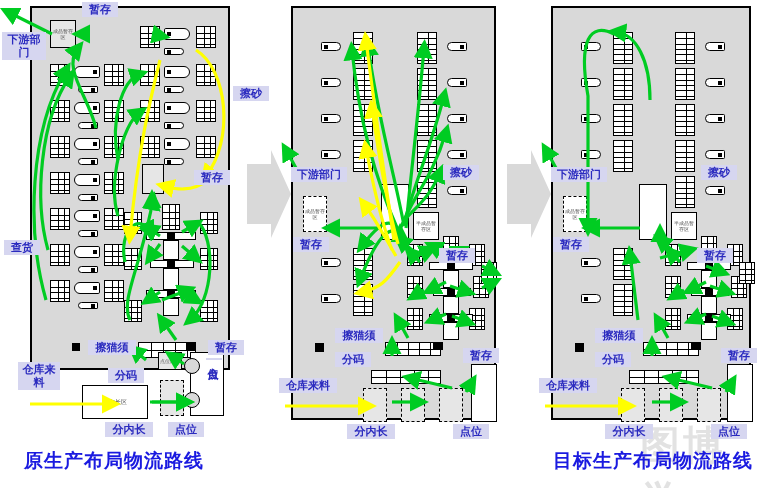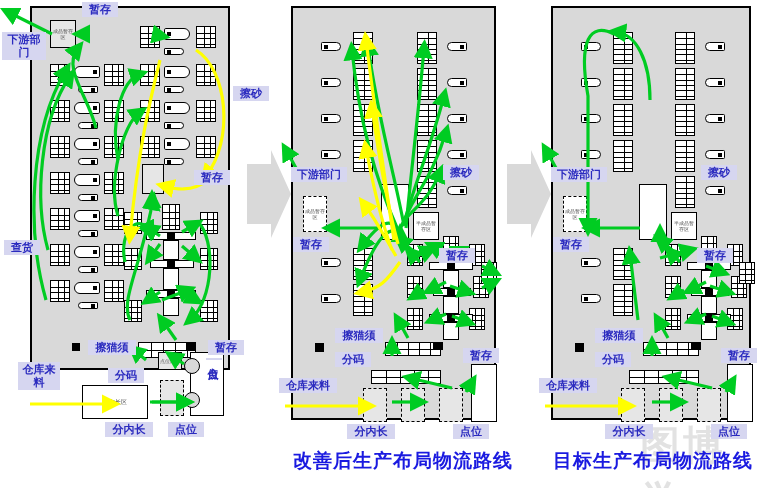--- a/index.html
+++ b/index.html
@@ -391,20 +391,21 @@
     <div class="lbl" style="left:194px;top:170px;width:36px;">暂存</div>
     <div class="lbl" style="left:4px;top:240px;width:36px;">查货</div>
     <div class="lbl" style="left:88px;top:340px;width:48px;">擦猫须</div>
     <div class="lbl" style="left:208px;top:340px;width:36px;">暂存</div>
     <div class="lbl wrap" style="left:18px;top:362px;width:42px;">仓库来料</div>
     <div class="lbl" style="left:108px;top:368px;width:36px;">分码</div>
     <div class="lbl" style="left:105px;top:422px;width:48px;">分内长</div>
     <div class="lbl" style="left:168px;top:422px;width:36px;">点位</div>
     <div class="lbl vert" style="left:206px;top:358px;width:16px;">点位台</div>
 
+    <div class="caption" style="left:24px;top:448px;">原生产布局物流路线</div>
   </div>
 
   <div class="panel" style="left:285px;width:230px;">
     <div class="floor" style="left:6px;top:6px;width:205px;height:414px;"></div>
 
     <div class="machine rev" style="left:36px;top:42px;width:20px;height:9px;">
         <span class="chip"></span>
       </div>
     <div class="machine rev" style="left:36px;top:78px;width:20px;height:9px;">
         <span class="chip"></span>
@@ -637,21 +638,20 @@
     <div class="lbl" style="left:158px;top:165px;width:36px;">擦砂</div>
     <div class="lbl" style="left:8px;top:237px;width:36px;">暂存</div>
     <div class="lbl" style="left:154px;top:248px;width:36px;">暂存</div>
     <div class="lbl" style="left:50px;top:328px;width:48px;">擦猫须</div>
     <div class="lbl" style="left:50px;top:352px;width:36px;">分码</div>
     <div class="lbl" style="left:178px;top:348px;width:36px;">暂存</div>
     <div class="lbl" style="left:-6px;top:378px;width:58px;">仓库来料</div>
     <div class="lbl" style="left:62px;top:424px;width:48px;">分内长</div>
     <div class="lbl" style="left:168px;top:424px;width:36px;">点位</div>
 
-    <div class="caption" style="left:8px;top:448px;">改善后生产布局物流路线</div>
   </div>
 
   <div class="panel" style="left:545px;width:220px;">
     <div class="floor" style="left:6px;top:6px;width:200px;height:414px;"></div>
 
     <div class="machine rev" style="left:36px;top:42px;width:20px;height:9px;">
         <span class="chip"></span>
       </div>
     <div class="machine rev" style="left:36px;top:78px;width:20px;height:9px;">
         <span class="chip"></span>

